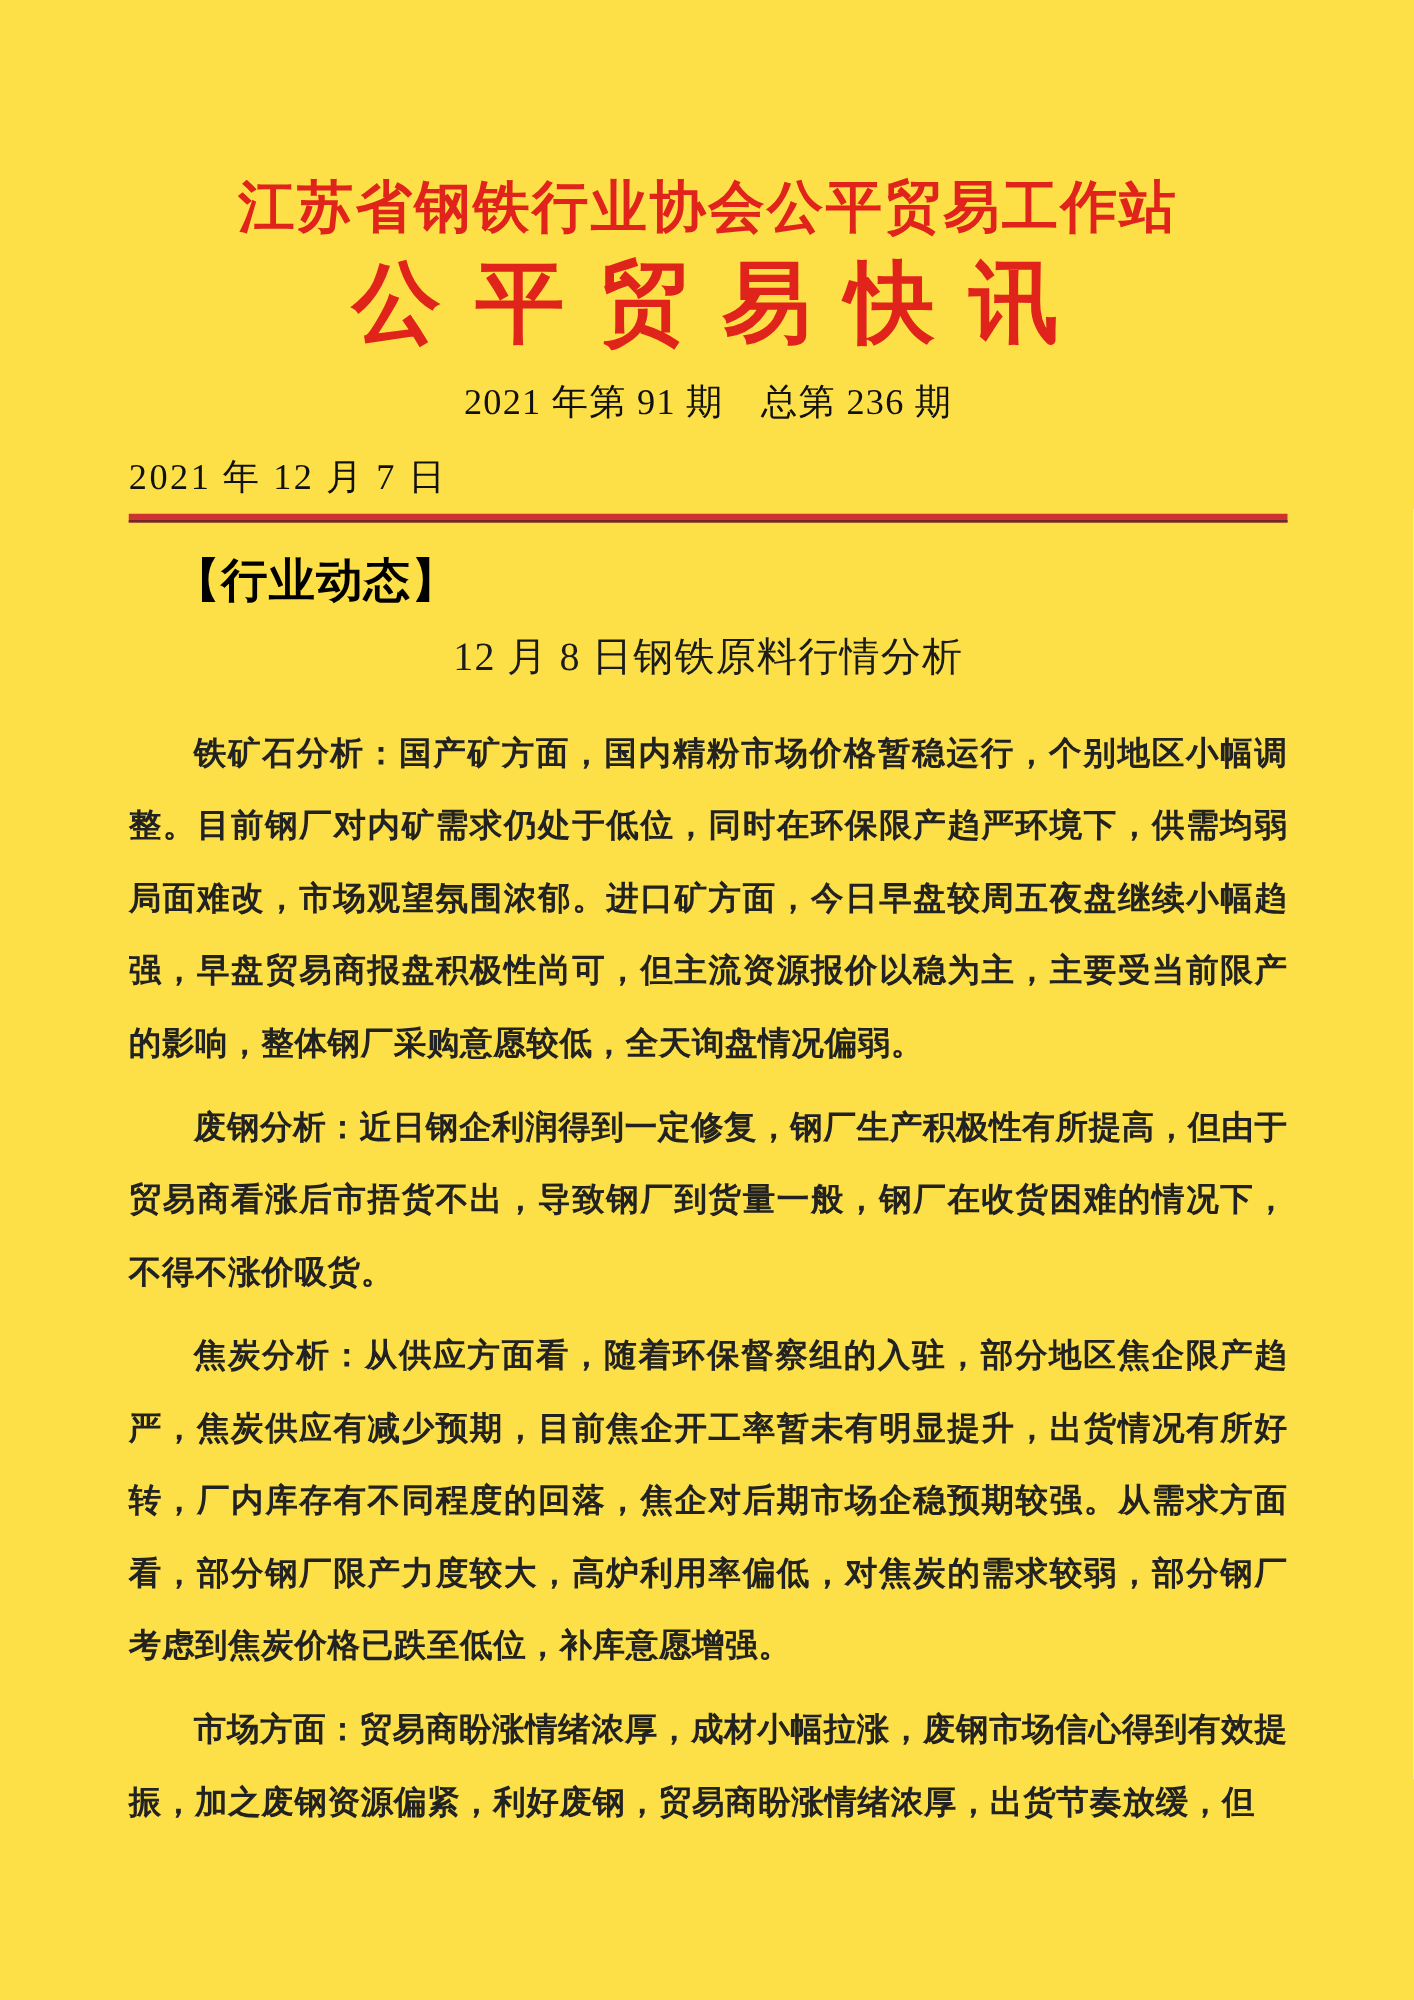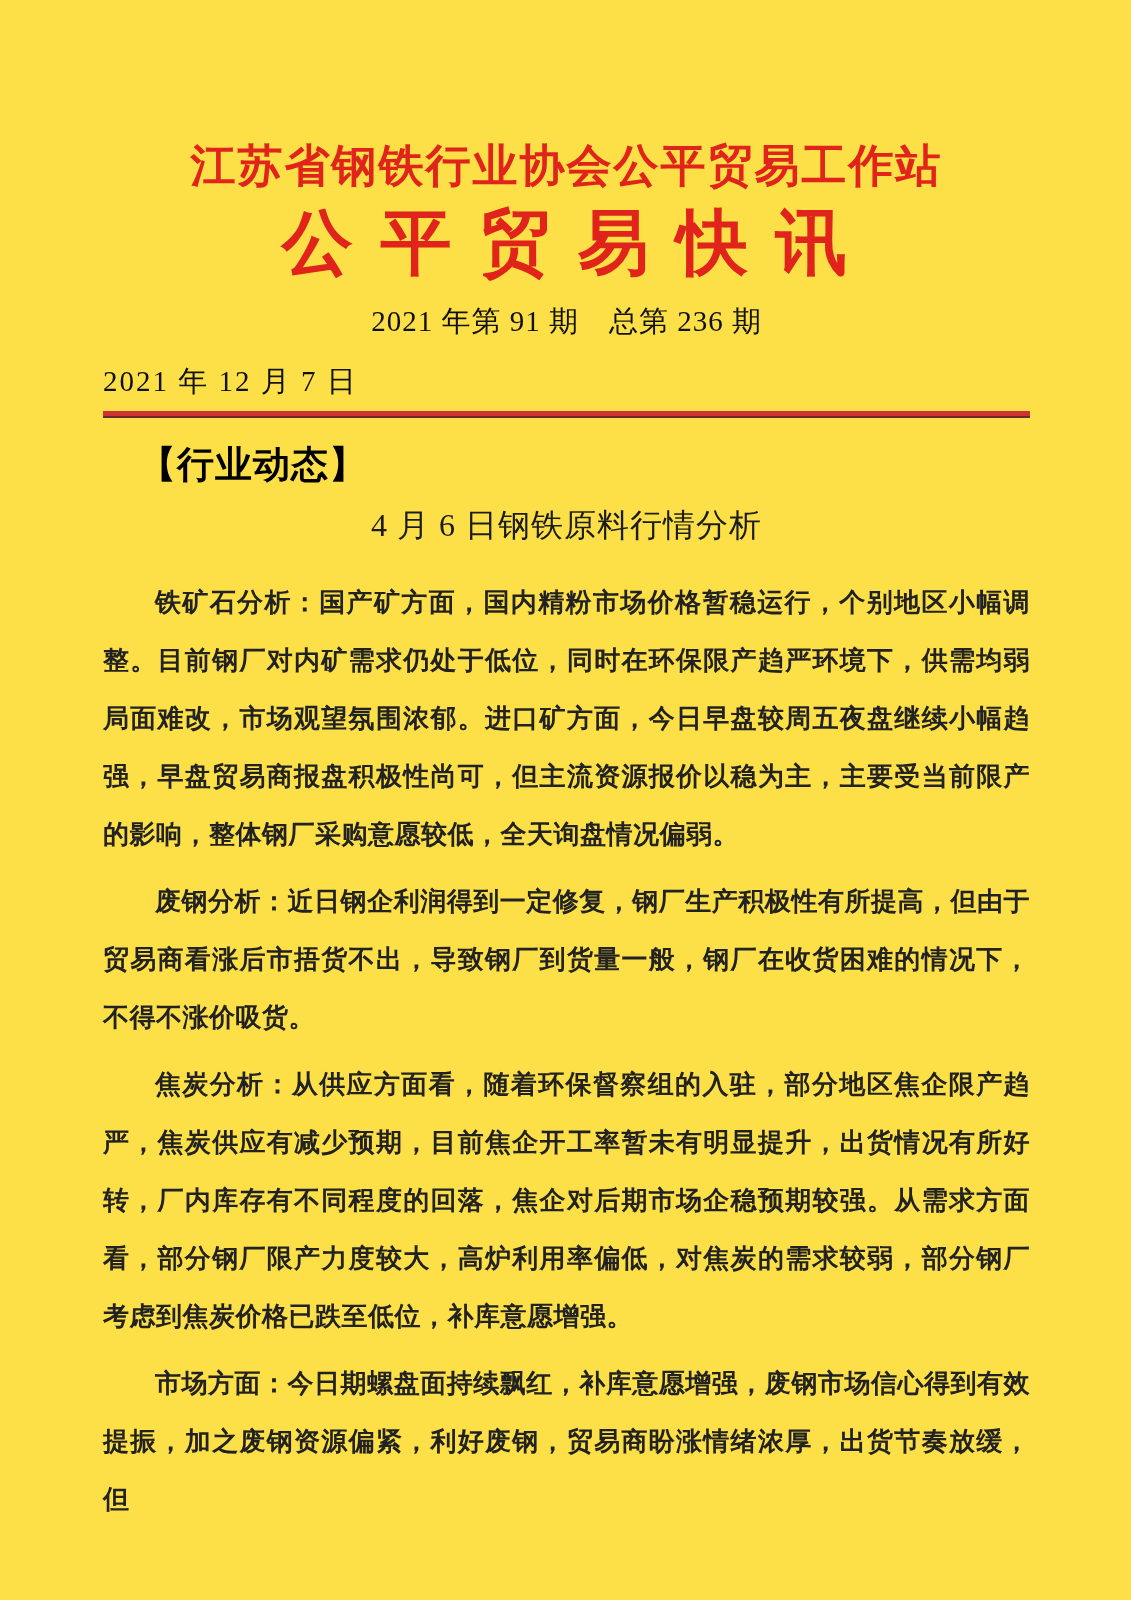--- a/index.html
+++ b/index.html
@@ -102,22 +102,22 @@
   <div class="main-title">公 平 贸 易 快 讯</div>
 
   <div class="issue-line">2021 年第 91 期　总第 236 期</div>
 
   <div class="date-line">2021 年 12 月 7 日</div>
 
   <div class="header-rule"></div>
 
   <div class="section-label">【行业动态】</div>
 
-  <div class="article-title">4 月 6 日钢铁原料行情分析</div>
+  <div class="article-title">12 月 8 日钢铁原料行情分析</div>
 
   <div class="article-body">
     <p class="body-para">铁矿石分析：国产矿方面，国内精粉市场价格暂稳运行，个别地区小幅调整。目前钢厂对内矿需求仍处于低位，同时在环保限产趋严环境下，供需均弱局面难改，市场观望氛围浓郁。进口矿方面，今日早盘较周五夜盘继续小幅趋强，早盘贸易商报盘积极性尚可，但主流资源报价以稳为主，主要受当前限产的影响，整体钢厂采购意愿较低，全天询盘情况偏弱。</p>
     <p class="body-para">废钢分析：近日钢企利润得到一定修复，钢厂生产积极性有所提高，但由于贸易商看涨后市捂货不出，导致钢厂到货量一般，钢厂在收货困难的情况下，不得不涨价吸货。</p>
     <p class="body-para">焦炭分析：从供应方面看，随着环保督察组的入驻，部分地区焦企限产趋严，焦炭供应有减少预期，目前焦企开工率暂未有明显提升，出货情况有所好转，厂内库存有不同程度的回落，焦企对后期市场企稳预期较强。从需求方面看，部分钢厂限产力度较大，高炉利用率偏低，对焦炭的需求较弱，部分钢厂考虑到焦炭价格已跌至低位，补库意愿增强。</p>
-    <p class="body-para">市场方面：今日期螺盘面持续飘红，补库意愿增强，废钢市场信心得到有效提振，加之废钢资源偏紧，利好废钢，贸易商盼涨情绪浓厚，出货节奏放缓，但</p>
+    <p class="body-para">市场方面：贸易商盼涨情绪浓厚，成材小幅拉涨，废钢市场信心得到有效提振，加之废钢资源偏紧，利好废钢，贸易商盼涨情绪浓厚，出货节奏放缓，但</p>
   </div>
 
 </div>
 
 </body></html>

